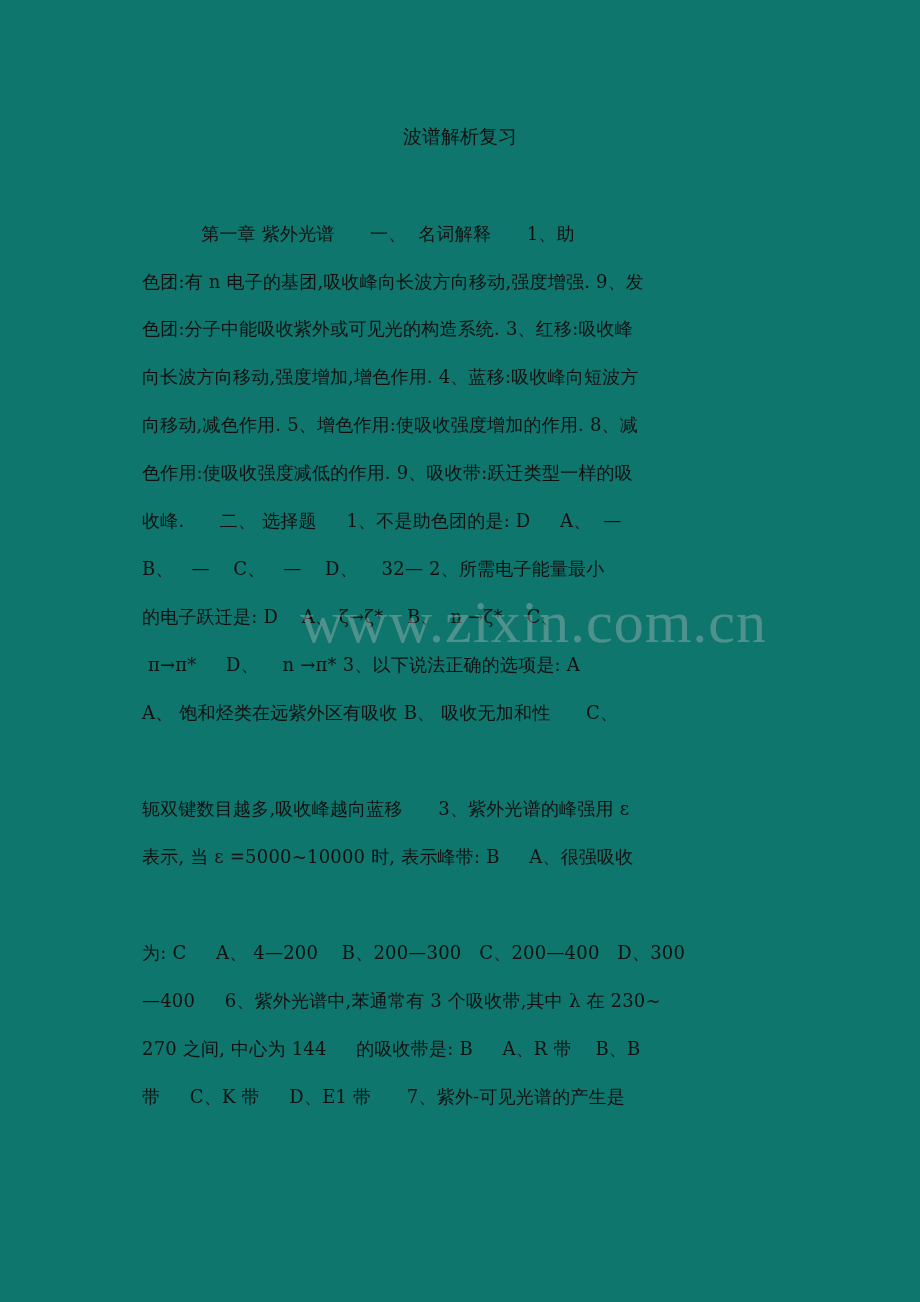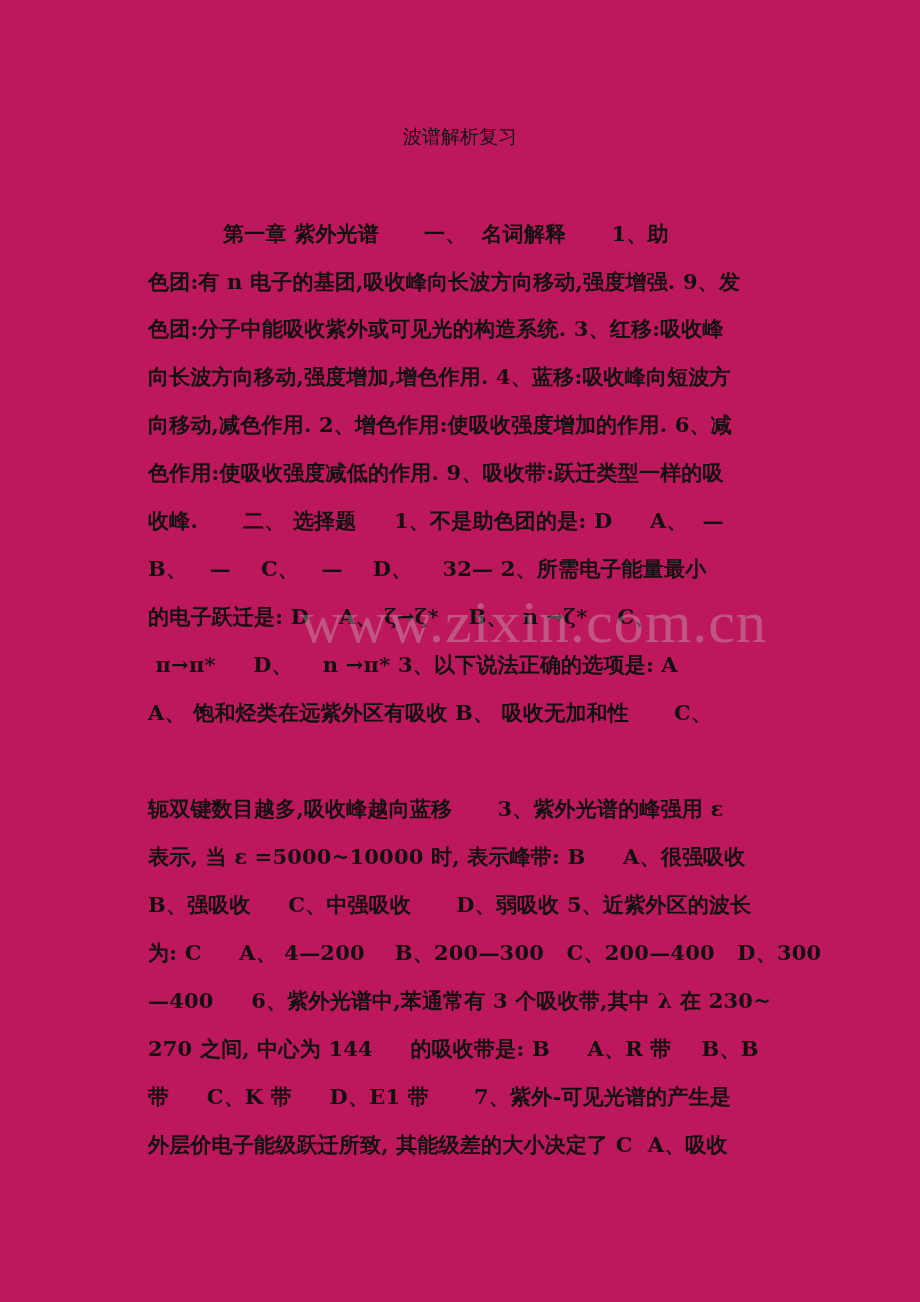--- a/index.html
+++ b/index.html
@@ -13,39 +13,38 @@
       position: relative;
       overflow: hidden;
       font-family: "DejaVu Serif", "Liberation Serif", serif;
       color: #111111;
     }
     .page {
       position: absolute;
       left: 0; top: 0;
       width: 920px;
       height: 1302px;
-      background: #be185d;
+      background: #0f766e;
     }
     .title {
       position: absolute;
       top: 124px;
       left: 0;
       width: 920px;
       text-align: center;
       font-size: 19px;
       letter-spacing: 0px;
     }
     .line {
       position: absolute;
-      left: 148px;
-      font-size: 21px;
+      left: 142px;
+      font-size: 18px;
       white-space: pre;
       line-height: 26px;
       letter-spacing: 0.2px;
-      font-weight: bold;
     }
     .watermark {
       position: absolute;
       left: 300px;
       top: 588px;
       font-family: Liberation Serif, serif;
       font-size: 60px;
       color: rgba(200, 200, 200, 0.35);
       letter-spacing: 1px;
       pointer-events: none;
@@ -54,30 +53,28 @@
 </head>
 <body>
 
 <div class="page">
   <div class="title">波谱解析复习</div>
 
   <div class="line" style="top:221px">          第一章 紫外光谱      一、  名词解释      1、助</div>
   <div class="line" style="top:269px">色团:有 n 电子的基团,吸收峰向长波方向移动,强度增强. 9、发</div>
   <div class="line" style="top:316px">色团:分子中能吸收紫外或可见光的构造系统. 3、红移:吸收峰</div>
   <div class="line" style="top:364px">向长波方向移动,强度增加,增色作用. 4、蓝移:吸收峰向短波方</div>
-  <div class="line" style="top:412px">向移动,减色作用. 2、增色作用:使吸收强度增加的作用. 6、减</div>
+  <div class="line" style="top:412px">向移动,减色作用. 5、增色作用:使吸收强度增加的作用. 8、减</div>
   <div class="line" style="top:460px">色作用:使吸收强度减低的作用. 9、吸收带:跃迁类型一样的吸</div>
   <div class="line" style="top:508px">收峰.      二、 选择题     1、不是助色团的是: D     A、  —</div>
   <div class="line" style="top:556px">B、   —    C、   —    D、    32— 2、所需电子能量最小</div>
   <div class="line" style="top:604px">的电子跃迁是: D    A、 ζ→ζ*    B、  n →ζ*    C、</div>
   <div class="line" style="top:652px"> π→π*     D、    n →π* 3、以下说法正确的选项是: A</div>
   <div class="line" style="top:700px">A、 饱和烃类在远紫外区有吸收 B、 吸收无加和性      C、</div>
   <div class="line" style="top:796px">轭双键数目越多,吸收峰越向蓝移      3、紫外光谱的峰强用 ε</div>
   <div class="line" style="top:844px">表示, 当 ε =5000~10000 时, 表示峰带: B     A、很强吸收</div>
-  <div class="line" style="top:892px">B、强吸收     C、中强吸收      D、弱吸收 5、近紫外区的波长</div>
   <div class="line" style="top:940px">为: C     A、 4—200    B、200—300   C、200—400   D、300</div>
   <div class="line" style="top:988px">—400     6、紫外光谱中,苯通常有 3 个吸收带,其中 λ 在 230~</div>
   <div class="line" style="top:1036px">270 之间, 中心为 144     的吸收带是: B     A、R 带    B、B</div>
   <div class="line" style="top:1084px">带     C、K 带     D、E1 带      7、紫外-可见光谱的产生是</div>
-  <div class="line" style="top:1132px">外层价电子能级跃迁所致, 其能级差的大小决定了 C  A、吸收</div>
 
   <div class="watermark">www.zixin.com.cn</div>
 </div>
 
 </body></html>

